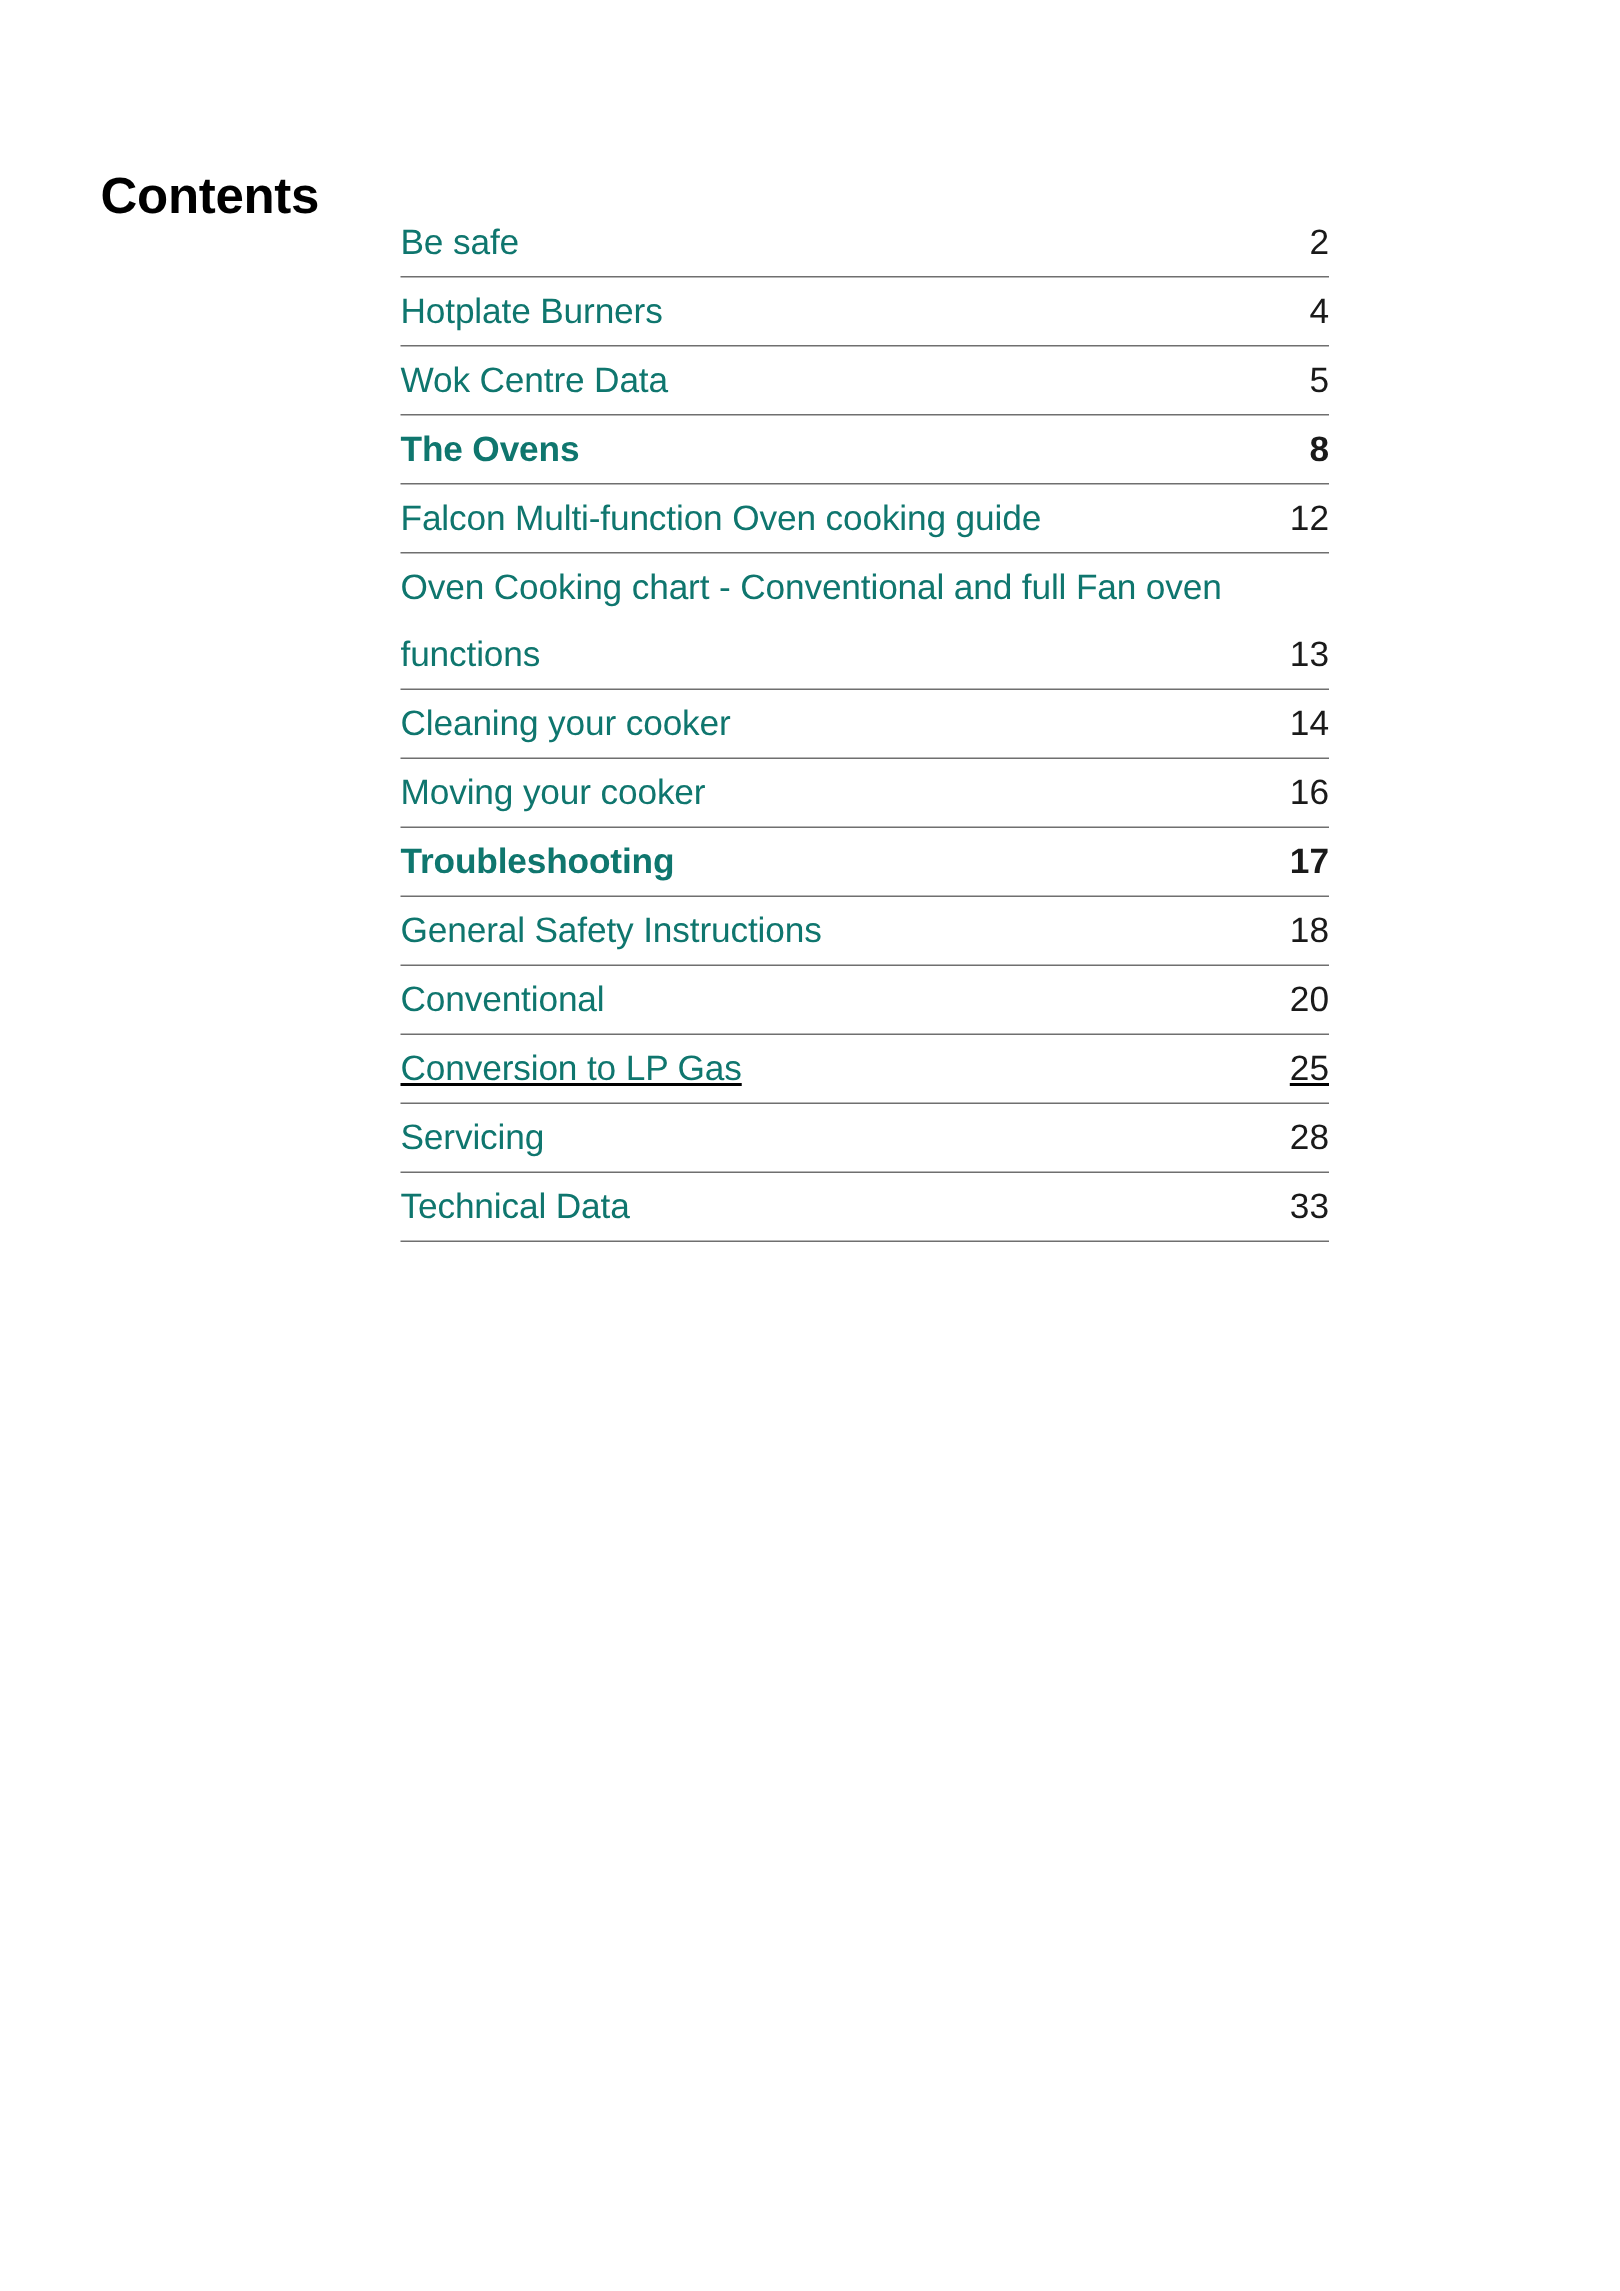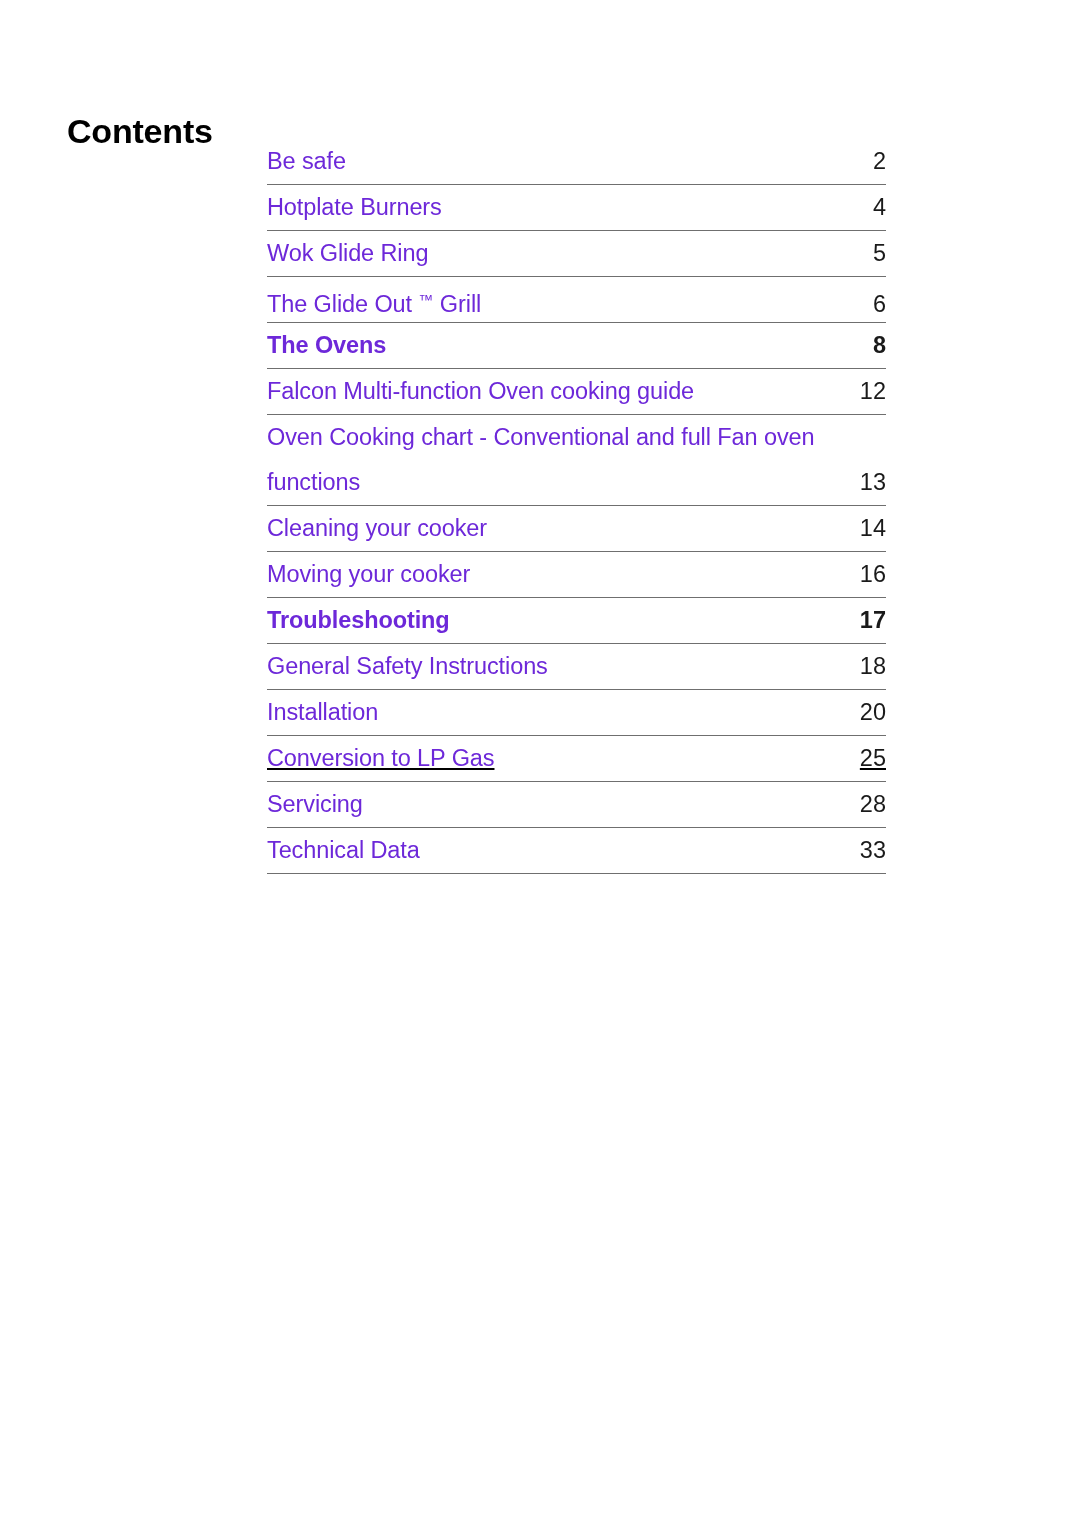--- a/index.html
+++ b/index.html
@@ -39,21 +39,21 @@
   }
   .toc-row {
     display: flex;
     align-items: baseline;
     justify-content: space-between;
     height: 45px;
   }
   .toc-label {
     font-size: 23.5px;
     line-height: 45px;
-    color: #6d28d9;
+    color: #0f766e;
     white-space: nowrap;
     letter-spacing: -0.1px;
     text-align: right;
   }
   .toc-label .tm {
     font-size: 15px;
     vertical-align: 7px;
     letter-spacing: 0;
   }
   .toc-page {
@@ -95,28 +95,22 @@
         </div>
       </div>
       <div class="toc-entry" style="border-bottom-color: rgb(111, 111, 111);">
         <div class="toc-row">
           <span class="toc-label">Hotplate Burners</span>
           <span class="toc-page">4</span>
         </div>
       </div>
       <div class="toc-entry" style="border-bottom-color: rgb(111, 111, 111);">
         <div class="toc-row">
-          <span class="toc-label">Wok Glide Ring</span>
+          <span class="toc-label">Wok Centre Data</span>
           <span class="toc-page">5</span>
-        </div>
-      </div>
-      <div class="toc-entry" style="border-bottom-color: rgb(111, 111, 111);">
-        <div class="toc-row">
-          <span class="toc-label"><span>The Glide Out </span><span class="tm">™</span><span> Grill</span></span>
-          <span class="toc-page">6</span>
         </div>
       </div>
       <div class="toc-entry" style="border-bottom-color: rgb(111, 111, 111); font-weight: bold;">
         <div class="toc-row">
           <span class="toc-label">The Ovens</span>
           <span class="toc-page">8</span>
         </div>
       </div>
       <div class="toc-entry" style="border-bottom-color: rgb(111, 111, 111);">
         <div class="toc-row">
@@ -153,21 +147,21 @@
         </div>
       </div>
       <div class="toc-entry" style="border-bottom-color: rgb(111, 111, 111);">
         <div class="toc-row">
           <span class="toc-label">General Safety Instructions</span>
           <span class="toc-page">18</span>
         </div>
       </div>
       <div class="toc-entry" style="border-bottom-color: rgb(111, 111, 111);">
         <div class="toc-row">
-          <span class="toc-label">Installation</span>
+          <span class="toc-label">Conventional</span>
           <span class="toc-page">20</span>
         </div>
       </div>
       <div class="toc-entry" style="border-bottom-color: rgb(111, 111, 111); text-decoration: underline;">
         <div class="toc-row">
           <span class="toc-label">Conversion to LP Gas</span>
           <span class="toc-page">25</span>
         </div>
       </div>
       <div class="toc-entry" style="border-bottom-color: rgb(111, 111, 111);">

